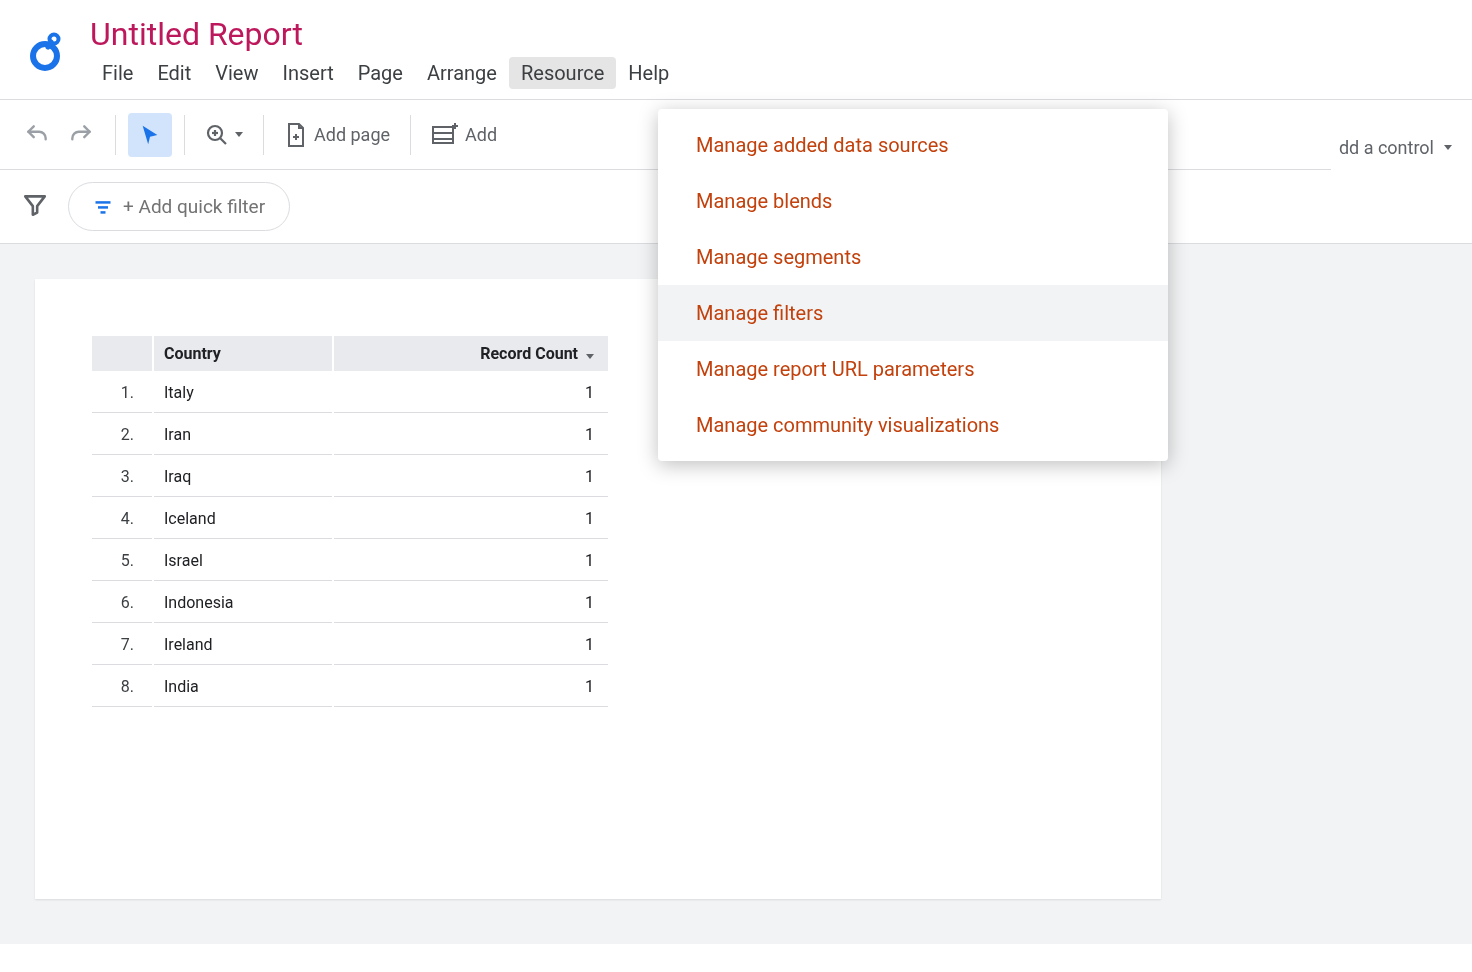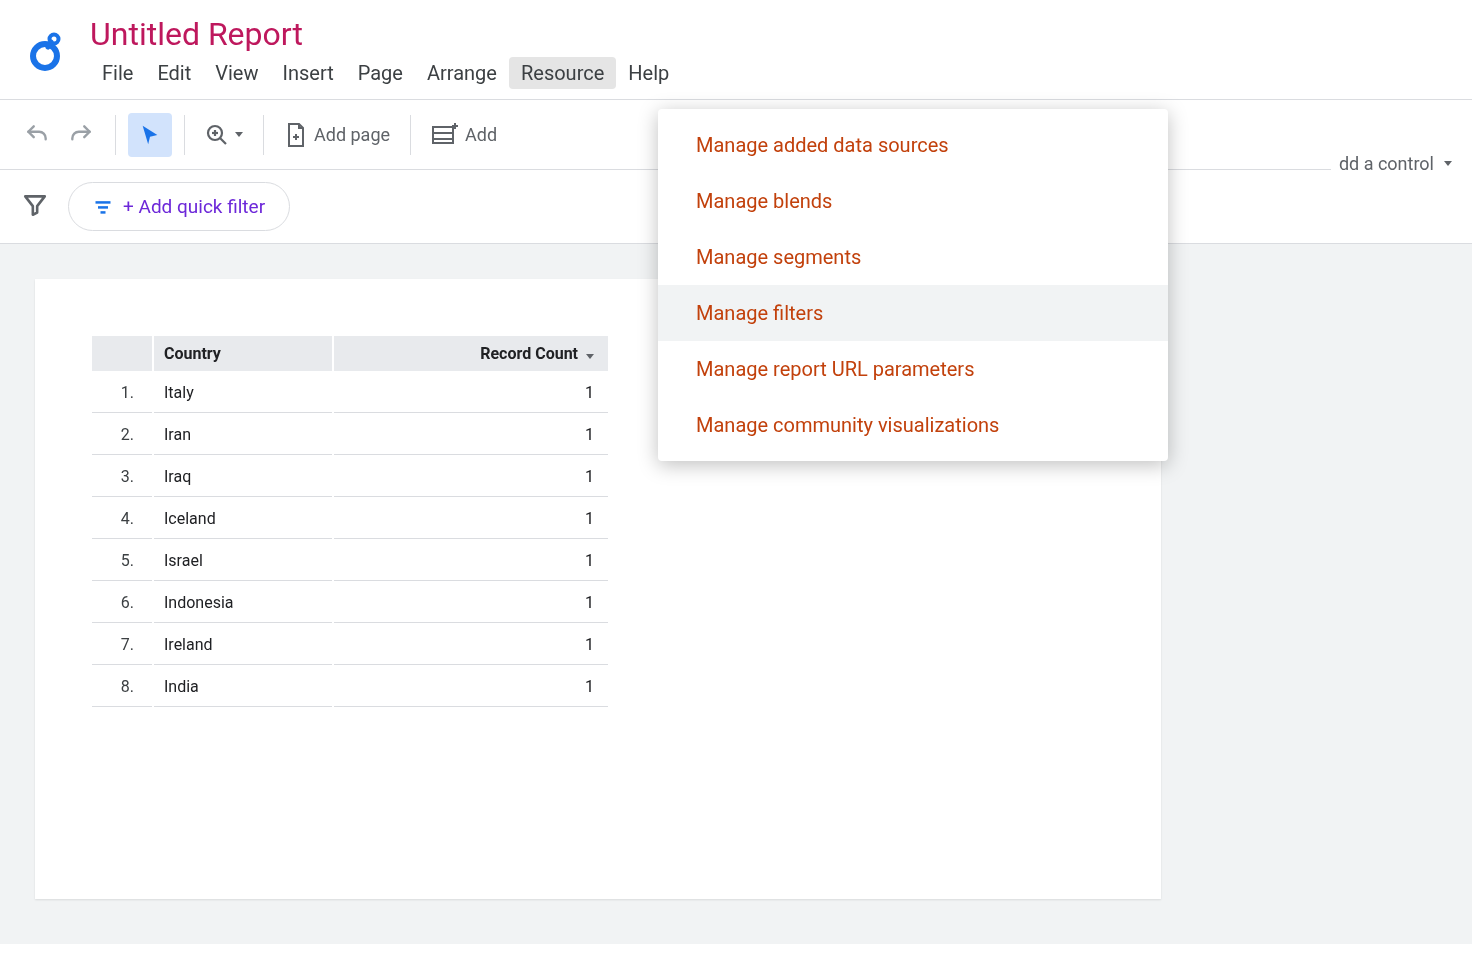--- a/index.html
+++ b/index.html
@@ -102,21 +102,21 @@
     gap:20px;
   }
   .filter-icon { color:#5f6368; }
   .add-filter-pill {
     display:flex;
     align-items:center;
     gap:10px;
     border:1px solid #dadce0;
     border-radius:30px;
     padding:12px 24px;
-    color:#6d28d9;
+    color:#737373;
     font-size:19px;
     cursor:pointer;
   }
   .add-filter-pill svg { color:#1a73e8; }
 
   
   .canvas-area {
     background:#f1f3f4;
     padding:35px 0 0 35px;
     min-height:700px;
@@ -176,21 +176,21 @@
   .dropdown-item {
     font-size:20px;
     color:#c2410c;
     padding:16px 38px;
     cursor:pointer;
   }
   .dropdown-item.hover { background:#f1f3f4; }
 
   .right-fade {
     position:absolute;
-    right:0; top:128px;
+    right:0; top:112px;
     height:70px;
     display:flex;
     align-items:center;
     padding:0 20px 0 8px;
     background:#fff;
     font-size:18px;
     color:#5f6368;
   }
 </style>
 </head>

